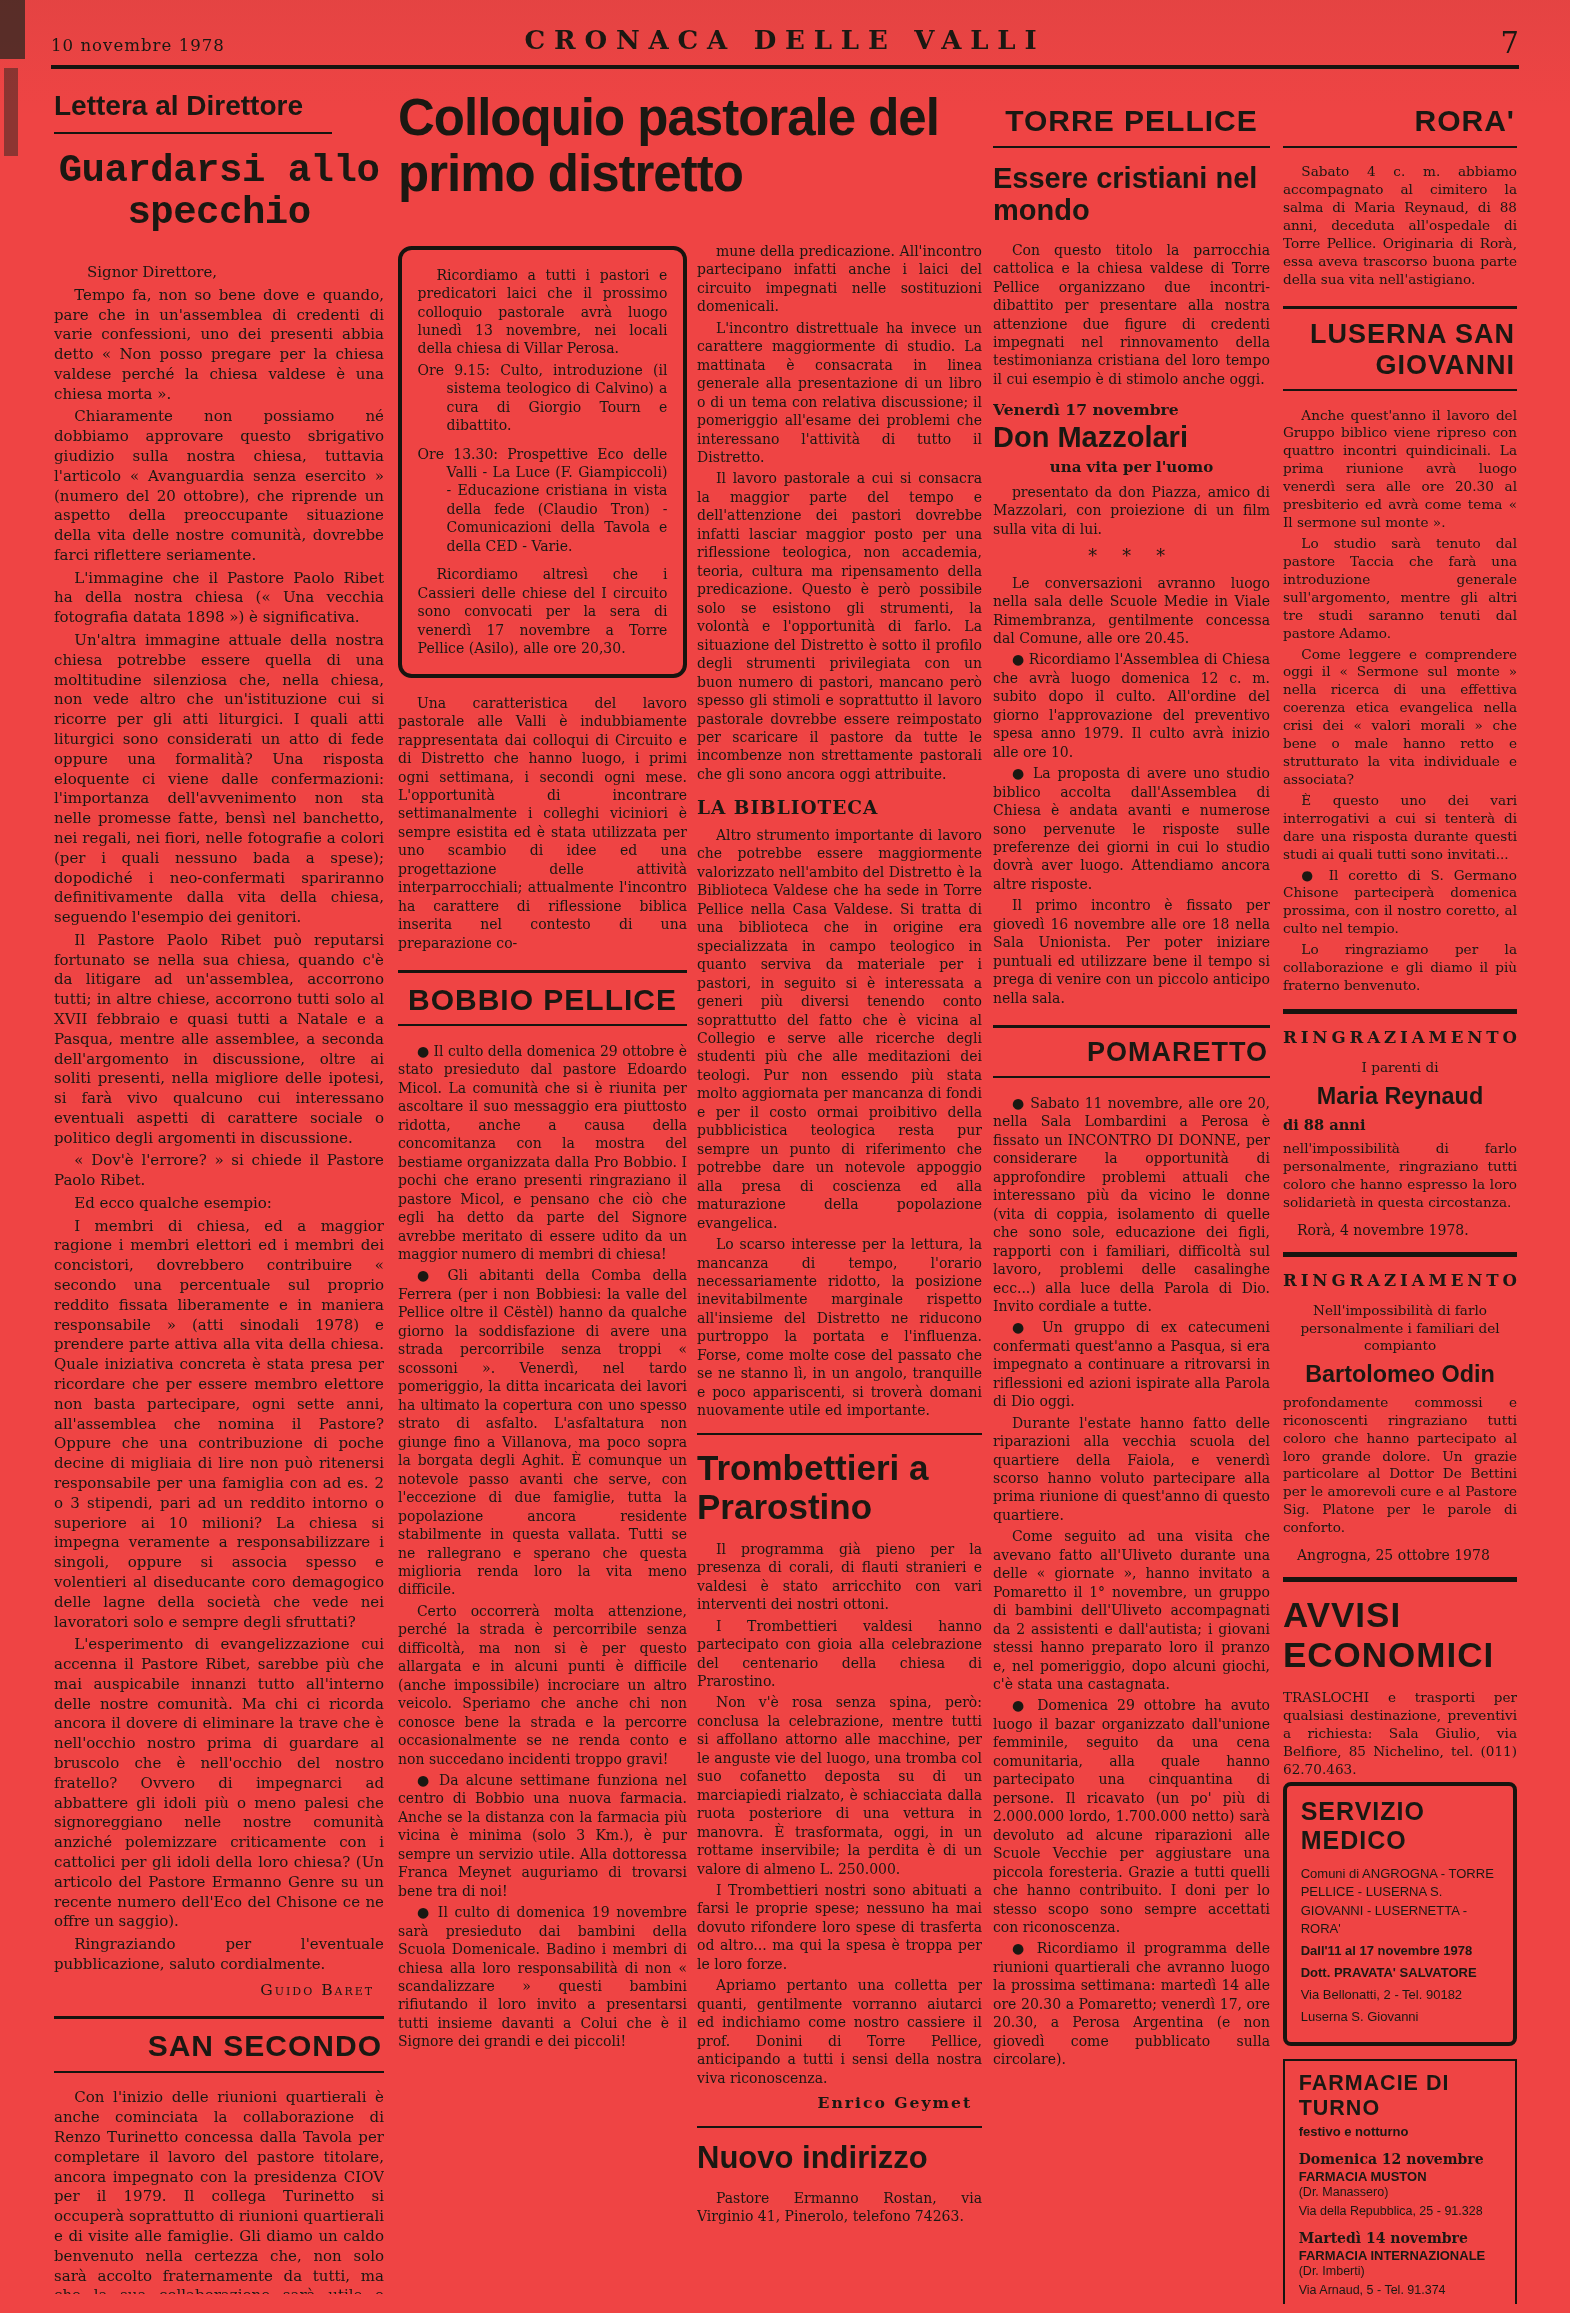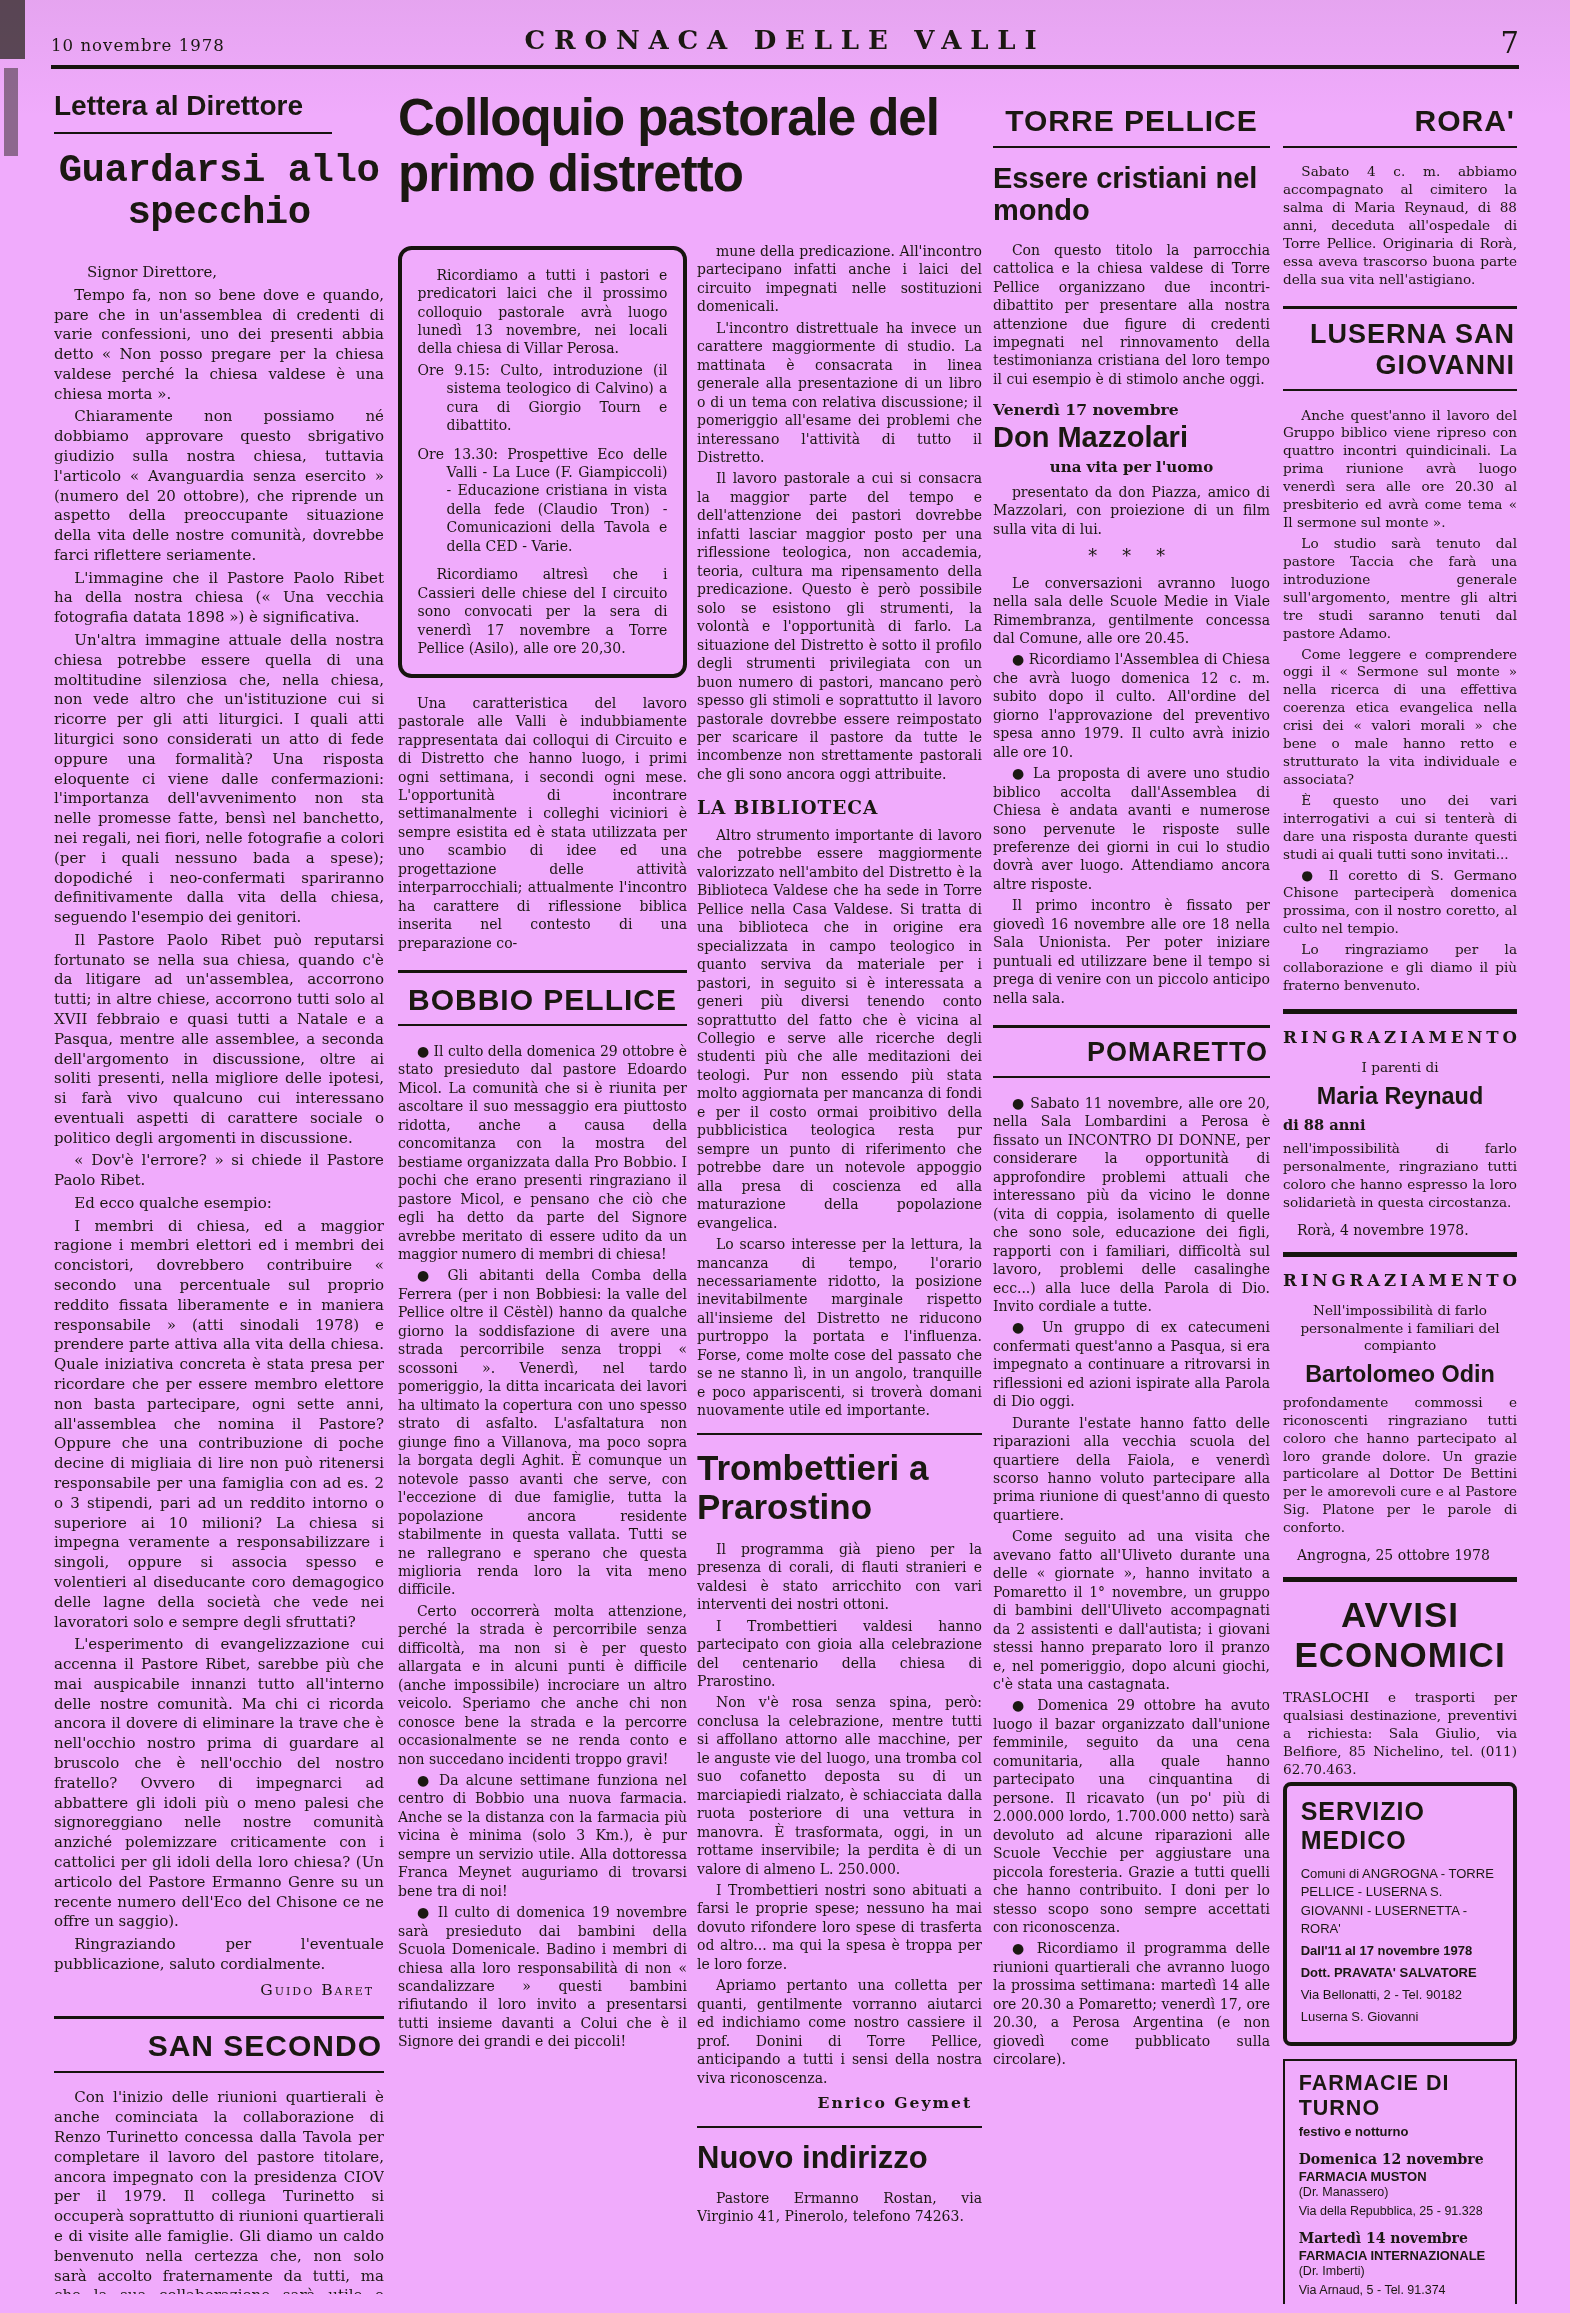--- a/index.html
+++ b/index.html
@@ -1,16 +1,16 @@
 <!DOCTYPE html>
 <html lang="it"><head>
 <meta charset="utf-8">
 <style>
   html,body{margin:0;padding:0;background:#b8b4aa;}
-  .sheet{position:relative;width:1570px;height:2313px;background:#f0abfc;color:#1b1812;
+  .sheet{position:relative;width:1570px;height:2313px;background:#ef4444;color:#1b1812;
          font-family:"DejaVu Serif","Liberation Serif",serif;overflow:hidden;}
   .sheet::before{content:"";position:absolute;inset:0;pointer-events:none;
          background:linear-gradient(180deg,rgba(60,55,45,.06),rgba(0,0,0,0) 117px);}
   .artifact{position:absolute;background:#2a261f;}
   
   .masthead{position:absolute;left:51px;right:51px;top:25px;display:flex;align-items:flex-end;
             border-bottom:4.9px solid #17140f;padding-bottom:9.8px;}
   .mh-date{flex:1;font-size:16.6px;letter-spacing:1px;}
   .mh-title{flex:2;text-align:center;font-weight:bold;font-size:26px;letter-spacing:8.8px;white-space:nowrap;}
   .mh-page{flex:1;text-align:right;font-size:29px;line-height:.8;}
@@ -46,21 +46,21 @@
   .ev-sub{font-weight:bold;font-size:15px;text-align:center;text-indent:0;margin:0 0 5.9px;line-height:1.25;}
   .stars{text-align:center;font-size:17.6px;letter-spacing:9.8px;margin:7.8px 0;text-indent:0;}
   
   .ring-head{text-align:center;font-weight:bold;letter-spacing:3.9px;font-size:16.6px;margin:9.8px 0 11.7px;text-indent:0;}
   .ring-name{font-family:"Liberation Sans",sans-serif;font-weight:bold;font-size:23.4px;text-align:center;margin:5.9px 0;text-indent:0;}
   .ring-sub{text-align:left;font-weight:bold;font-size:14.6px;margin:0 0 7.8px;text-indent:0;}
   .ring-center{text-align:center;text-indent:0;margin:0 0 5.9px;line-height:1.3;}
   .ring-date{font-size:14px;margin:9.8px 0 5.9px;text-indent:1em;text-align:left;}
   
   .avvisi-title{font-family:"Liberation Sans",sans-serif;font-weight:bold;font-size:35px;letter-spacing:1px;
-                text-align:center;margin:11.7px 0 13.7px;text-indent:0;}
+                margin:11.7px 0 13.7px;text-indent:0;}
   
   .svc-box{border:4.9px solid #17140f;border-radius:8px;padding:11.7px 13.7px;font-family:"Liberation Sans",sans-serif;
            text-align:left;margin-bottom:13.7px;}
   .svc-title{font-weight:bold;font-size:25px;letter-spacing:1px;margin:0 0 9.8px;text-indent:0;}
   .svc-line{font-size:13px;line-height:1.4;margin:0 0 3.9px;text-indent:0;}
   .svc-line.bold{font-weight:bold;}
   .box2{border:2.9px solid #17140f;padding:9.8px 13.7px;font-family:"Liberation Sans",sans-serif;text-align:left;margin-bottom:11.7px;}
   .box2 .svc-title{font-size:21.5px;}
   .ph-day{font-weight:bold;font-size:14px;margin:9.8px 0 2px;text-indent:0;font-family:"DejaVu Serif",serif;}
   .ph-name{font-weight:bold;font-size:13px;margin:0;text-indent:0;}

